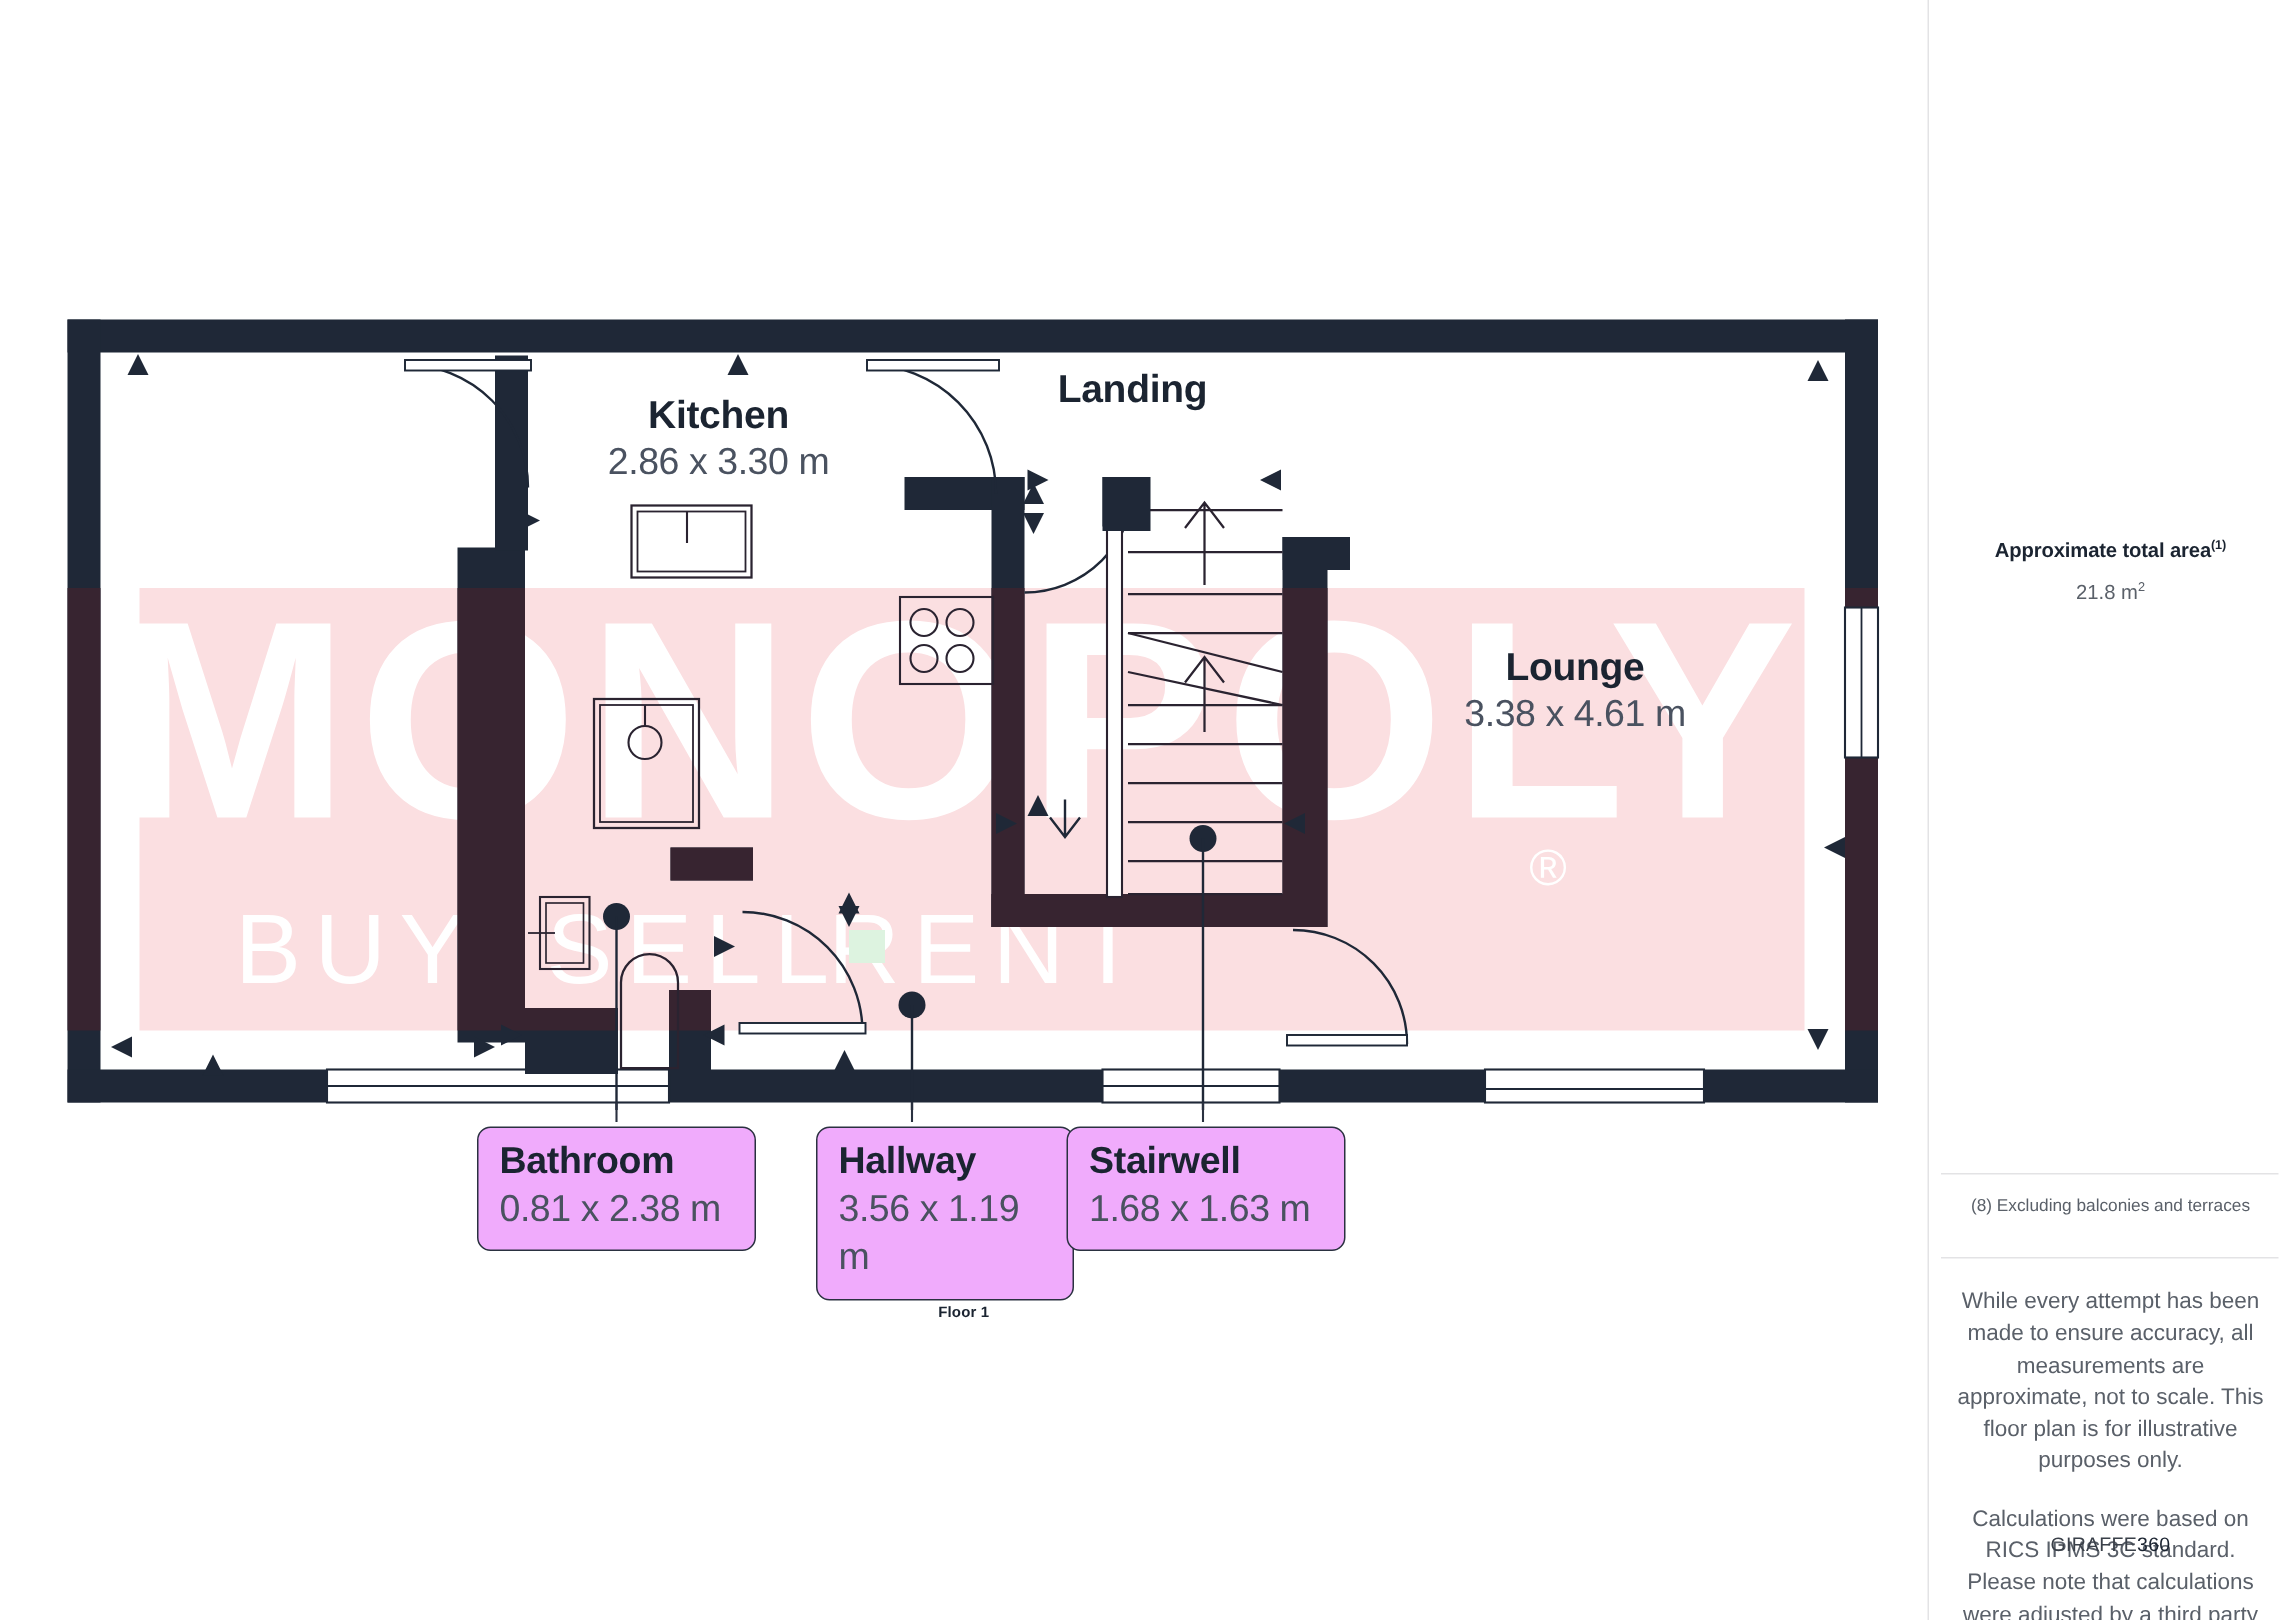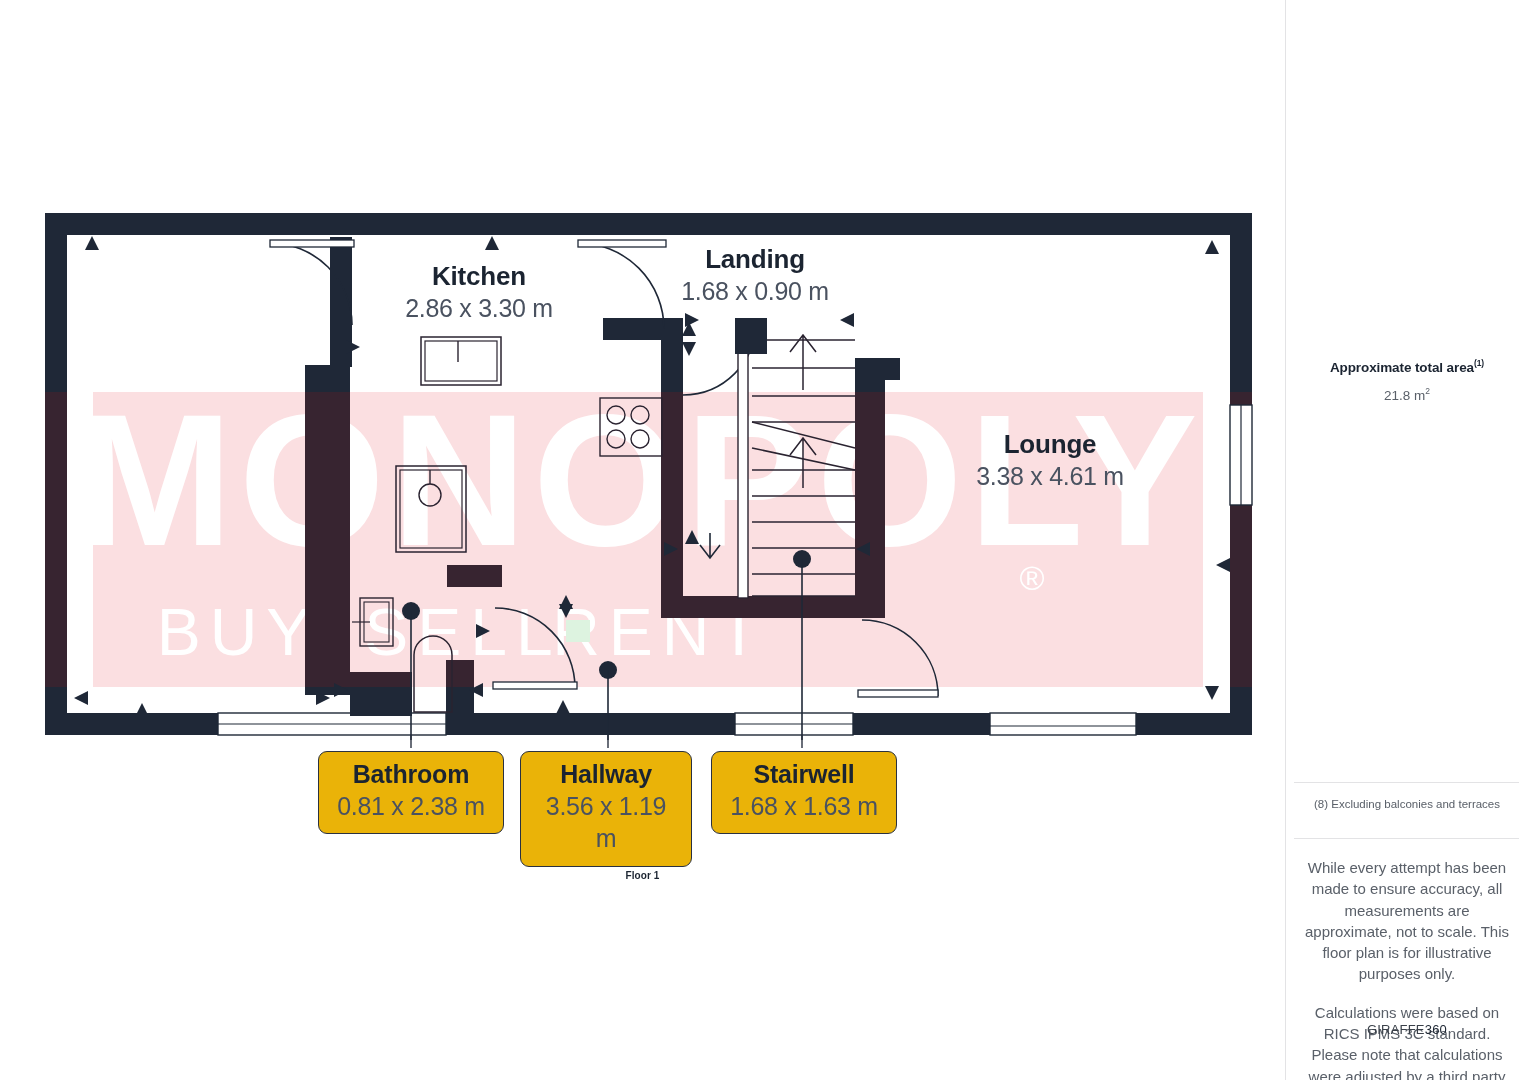--- a/index.html
+++ b/index.html
@@ -45,22 +45,22 @@
     color: #4a5260;
     line-height: 1.3;
     letter-spacing: -0.3px;
   }
 
   
   .boxed-label {
     position: absolute;
     border: 1.6px solid #2a3140;
     border-radius: 9px;
-    background: #eab308;
-    text-align: center;
+    background: #f0abfc;
+    text-align: left;
     padding: 8px 14px 11px 14px;
   }
   .boxed-label .room-name { font-size: 25px; }
   .boxed-label .room-dims { font-size: 25px; }
 
   
   #floor-caption {
     position: absolute;
     left: 0; top: 870px; width: 1285px;
     text-align: center;
@@ -358,35 +358,34 @@
       </g>
     </svg>
 
     <div class="room-label" style="left:349px; top:261px; width:260px;">
       <div class="room-name">Kitchen</div>
       <div class="room-dims">2.86 x 3.30 m</div>
     </div>
 
     <div class="room-label" style="left:625px; top:244px; width:260px;">
       <div class="room-name">Landing</div>
-      <div class="room-dims">1.68 x 0.90 m</div>
     </div>
 
 
     <div class="room-label" style="left:920px; top:429px; width:260px;">
       <div class="room-name">Lounge</div>
       <div class="room-dims">3.38 x 4.61 m</div>
     </div>
 
     <div class="boxed-label" style="left:318px; top:751px; width:186px;">
       <div class="room-name">Bathroom</div>
       <div class="room-dims">0.81 x 2.38 m</div>
     </div>
 
-    <div class="boxed-label" style="left:520px; top:751px; width:172px;">
+    <div class="boxed-label" style="left:544px; top:751px; width:172px;">
       <div class="room-name">Hallway</div>
       <div class="room-dims">3.56 x 1.19 m</div>
     </div>
 
     <div class="boxed-label" style="left:711px; top:751px; width:186px;">
       <div class="room-name">Stairwell</div>
       <div class="room-dims">1.68 x 1.63 m</div>
     </div>
 
     <div id="floor-caption">Floor 1</div>

